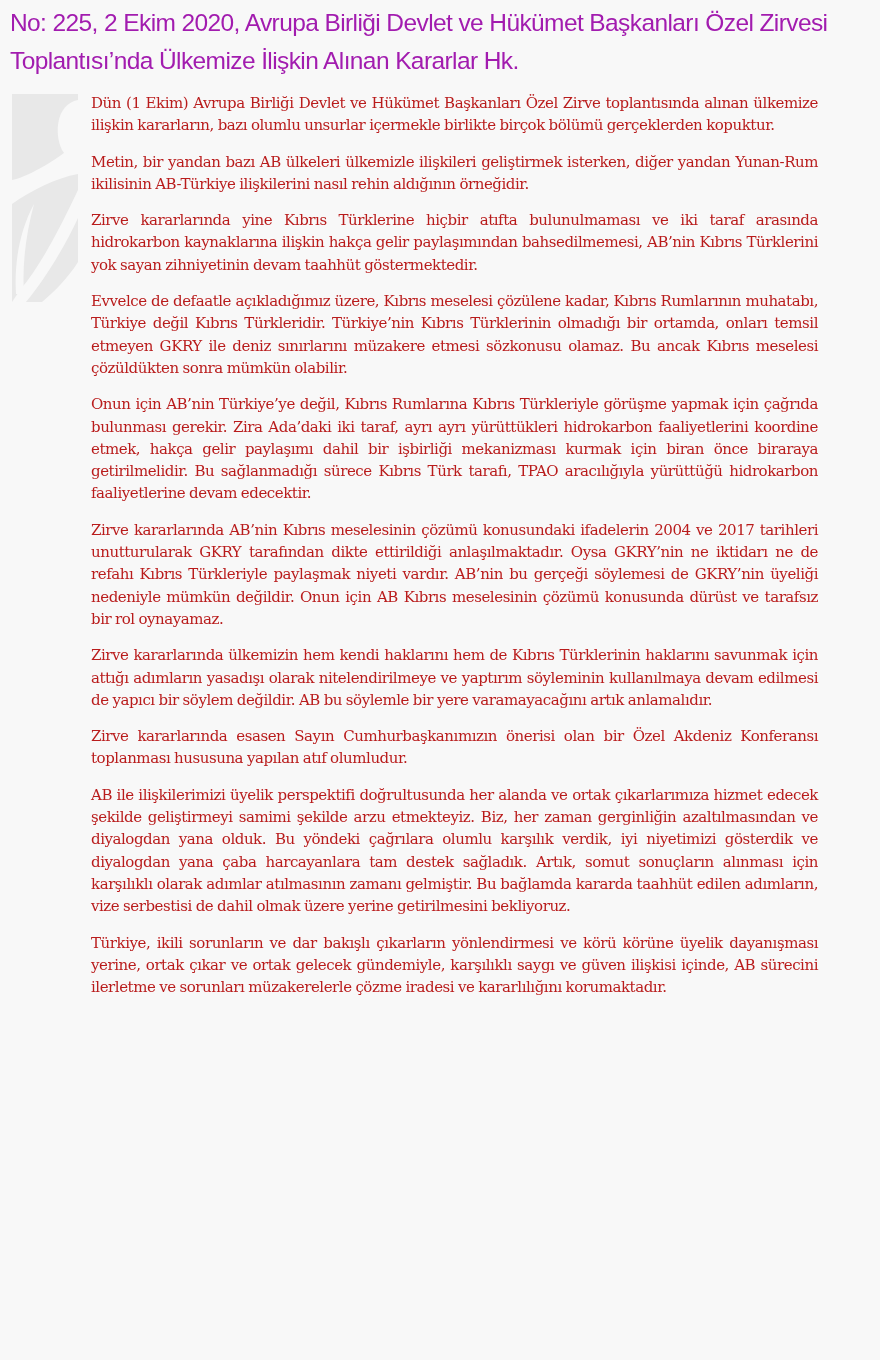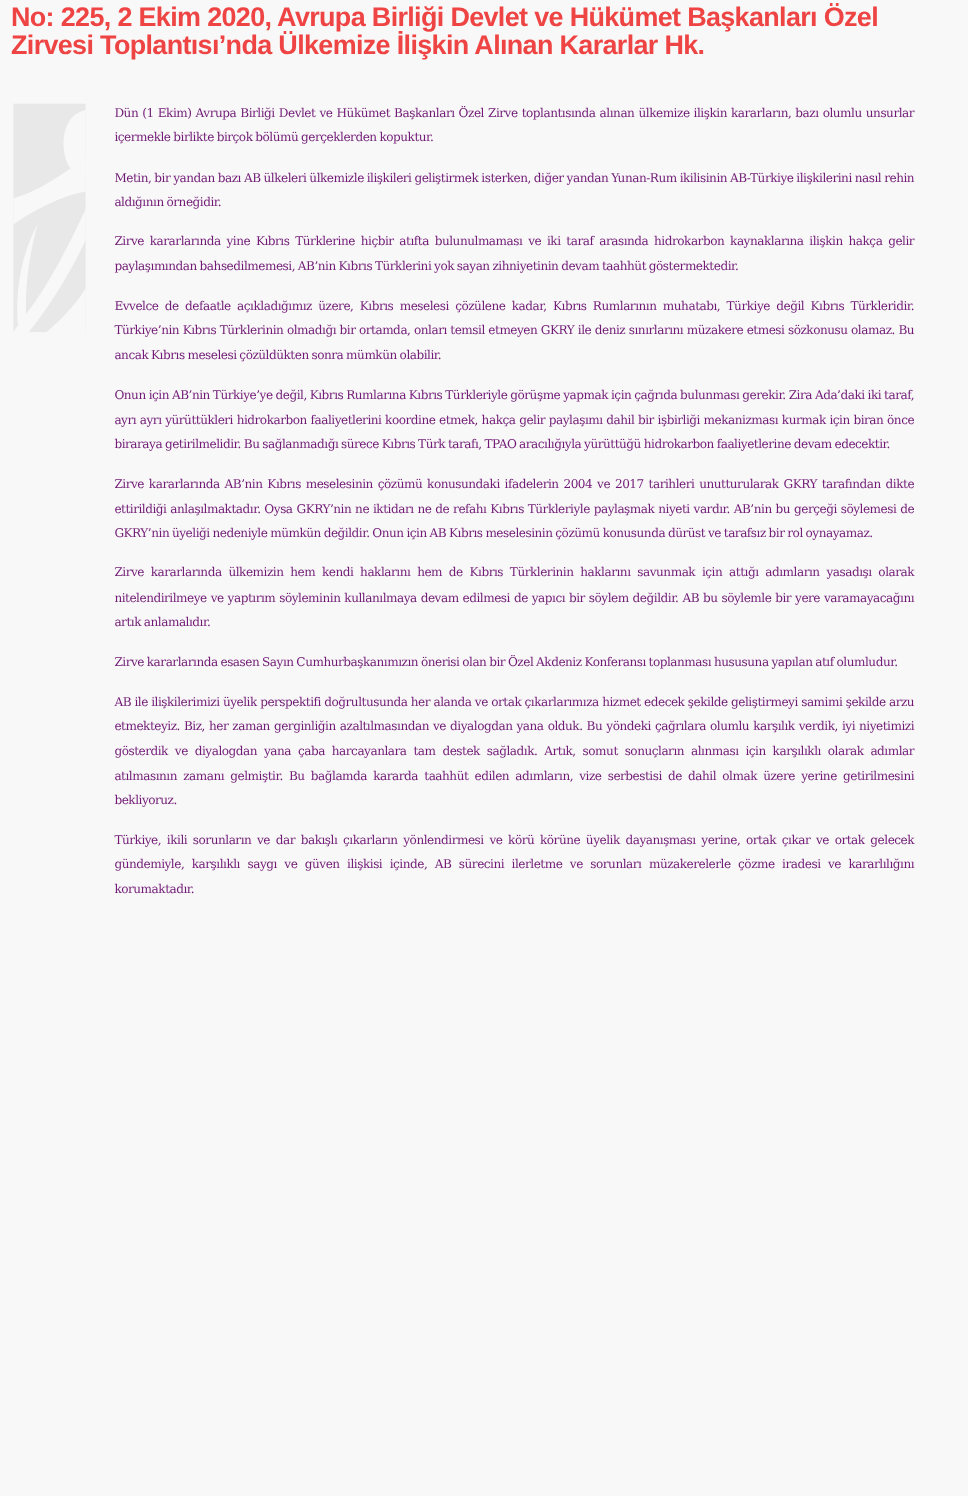--- a/index.html
+++ b/index.html
@@ -13,42 +13,42 @@
       overflow: hidden;
       position: relative;
     }
     .page-title {
       position: absolute;
       left: 10px;
       top: 4px;
       width: 860px;
       margin: 0;
       font-family: "Liberation Sans", sans-serif;
-      font-weight: bold;
+      font-weight: normal;
       font-size: 24.5px;
-      line-height: 25px;
-      color: #ef4444;
+      line-height: 38px;
+      color: #a21caf;
       letter-spacing: -0.6px;
     }
     .logo-mark {
       position: absolute;
       left: 12px;
       top: 94px;
       width: 66px;
       height: 208px;
     }
     .article-body {
       position: absolute;
-      left: 104px;
+      left: 91px;
       top: 92px;
       width: 727px;
       font-family: "DejaVu Serif", serif;
-      font-size: 11px;
+      font-size: 15px;
       line-height: 22.3px;
-      color: #701a75;
+      color: #b91c1c;
       letter-spacing: -0.45px;
       word-spacing: -0.5px;
     }
     .article-body p {
       margin: 0 0 14px 0;
       text-align: justify;
     }
   </style>
 </head>
 <body>

